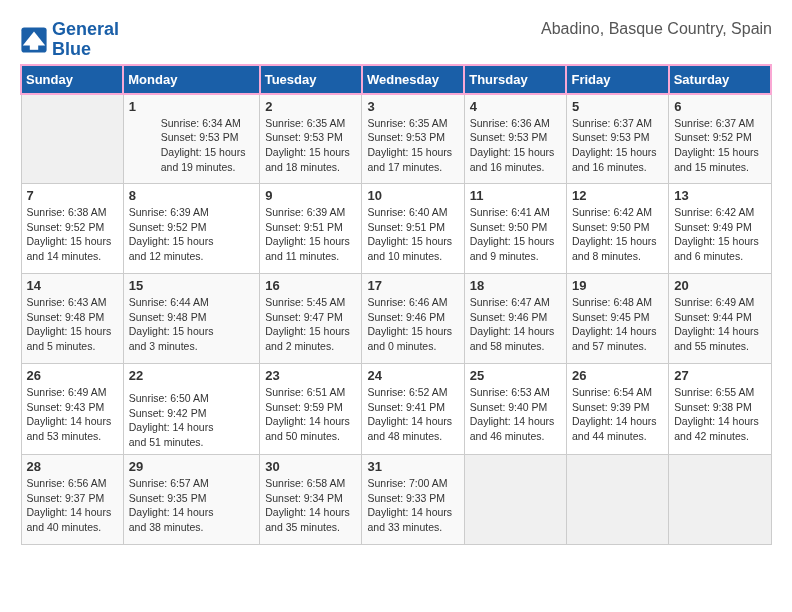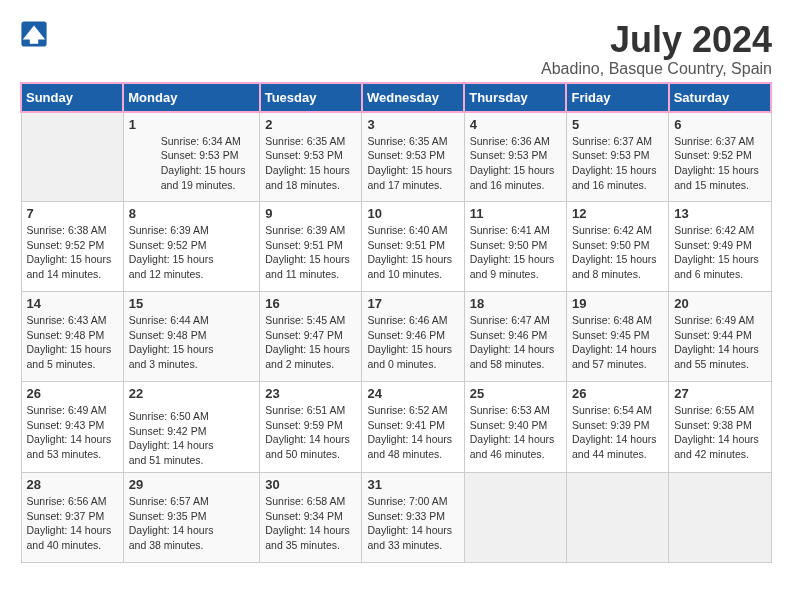--- a/index.html
+++ b/index.html
@@ -93,23 +93,26 @@
 </head>
 <body>
 
 <div class="header">
   <div class="logo">
     <svg class="logo-icon" viewBox="0 0 40 40">
       <rect x="2" y="2" width="36" height="36" rx="4" fill="#1a5fa8"></rect>
       <polygon points="20,8 36,28 4,28" fill="white"></polygon>
       <rect x="14" y="24" width="12" height="10" fill="white"></rect>
     </svg>
+    <div class="logo-text">
+      <span>General</span><br>
+      <span style="color:#1a5fa8;">Blue</span>
+    </div>
   </div>
   <div class="title-block">
-    <div class="month-year">July 2024</div>
     <div class="location">Abadino, Basque Country, Spain</div>
   </div>
 </div>
 
 <table>
   <thead>
     <tr id="days-header">
         <th>Sunday</th>
         <th>Monday</th>
         <th>Tuesday</th>

